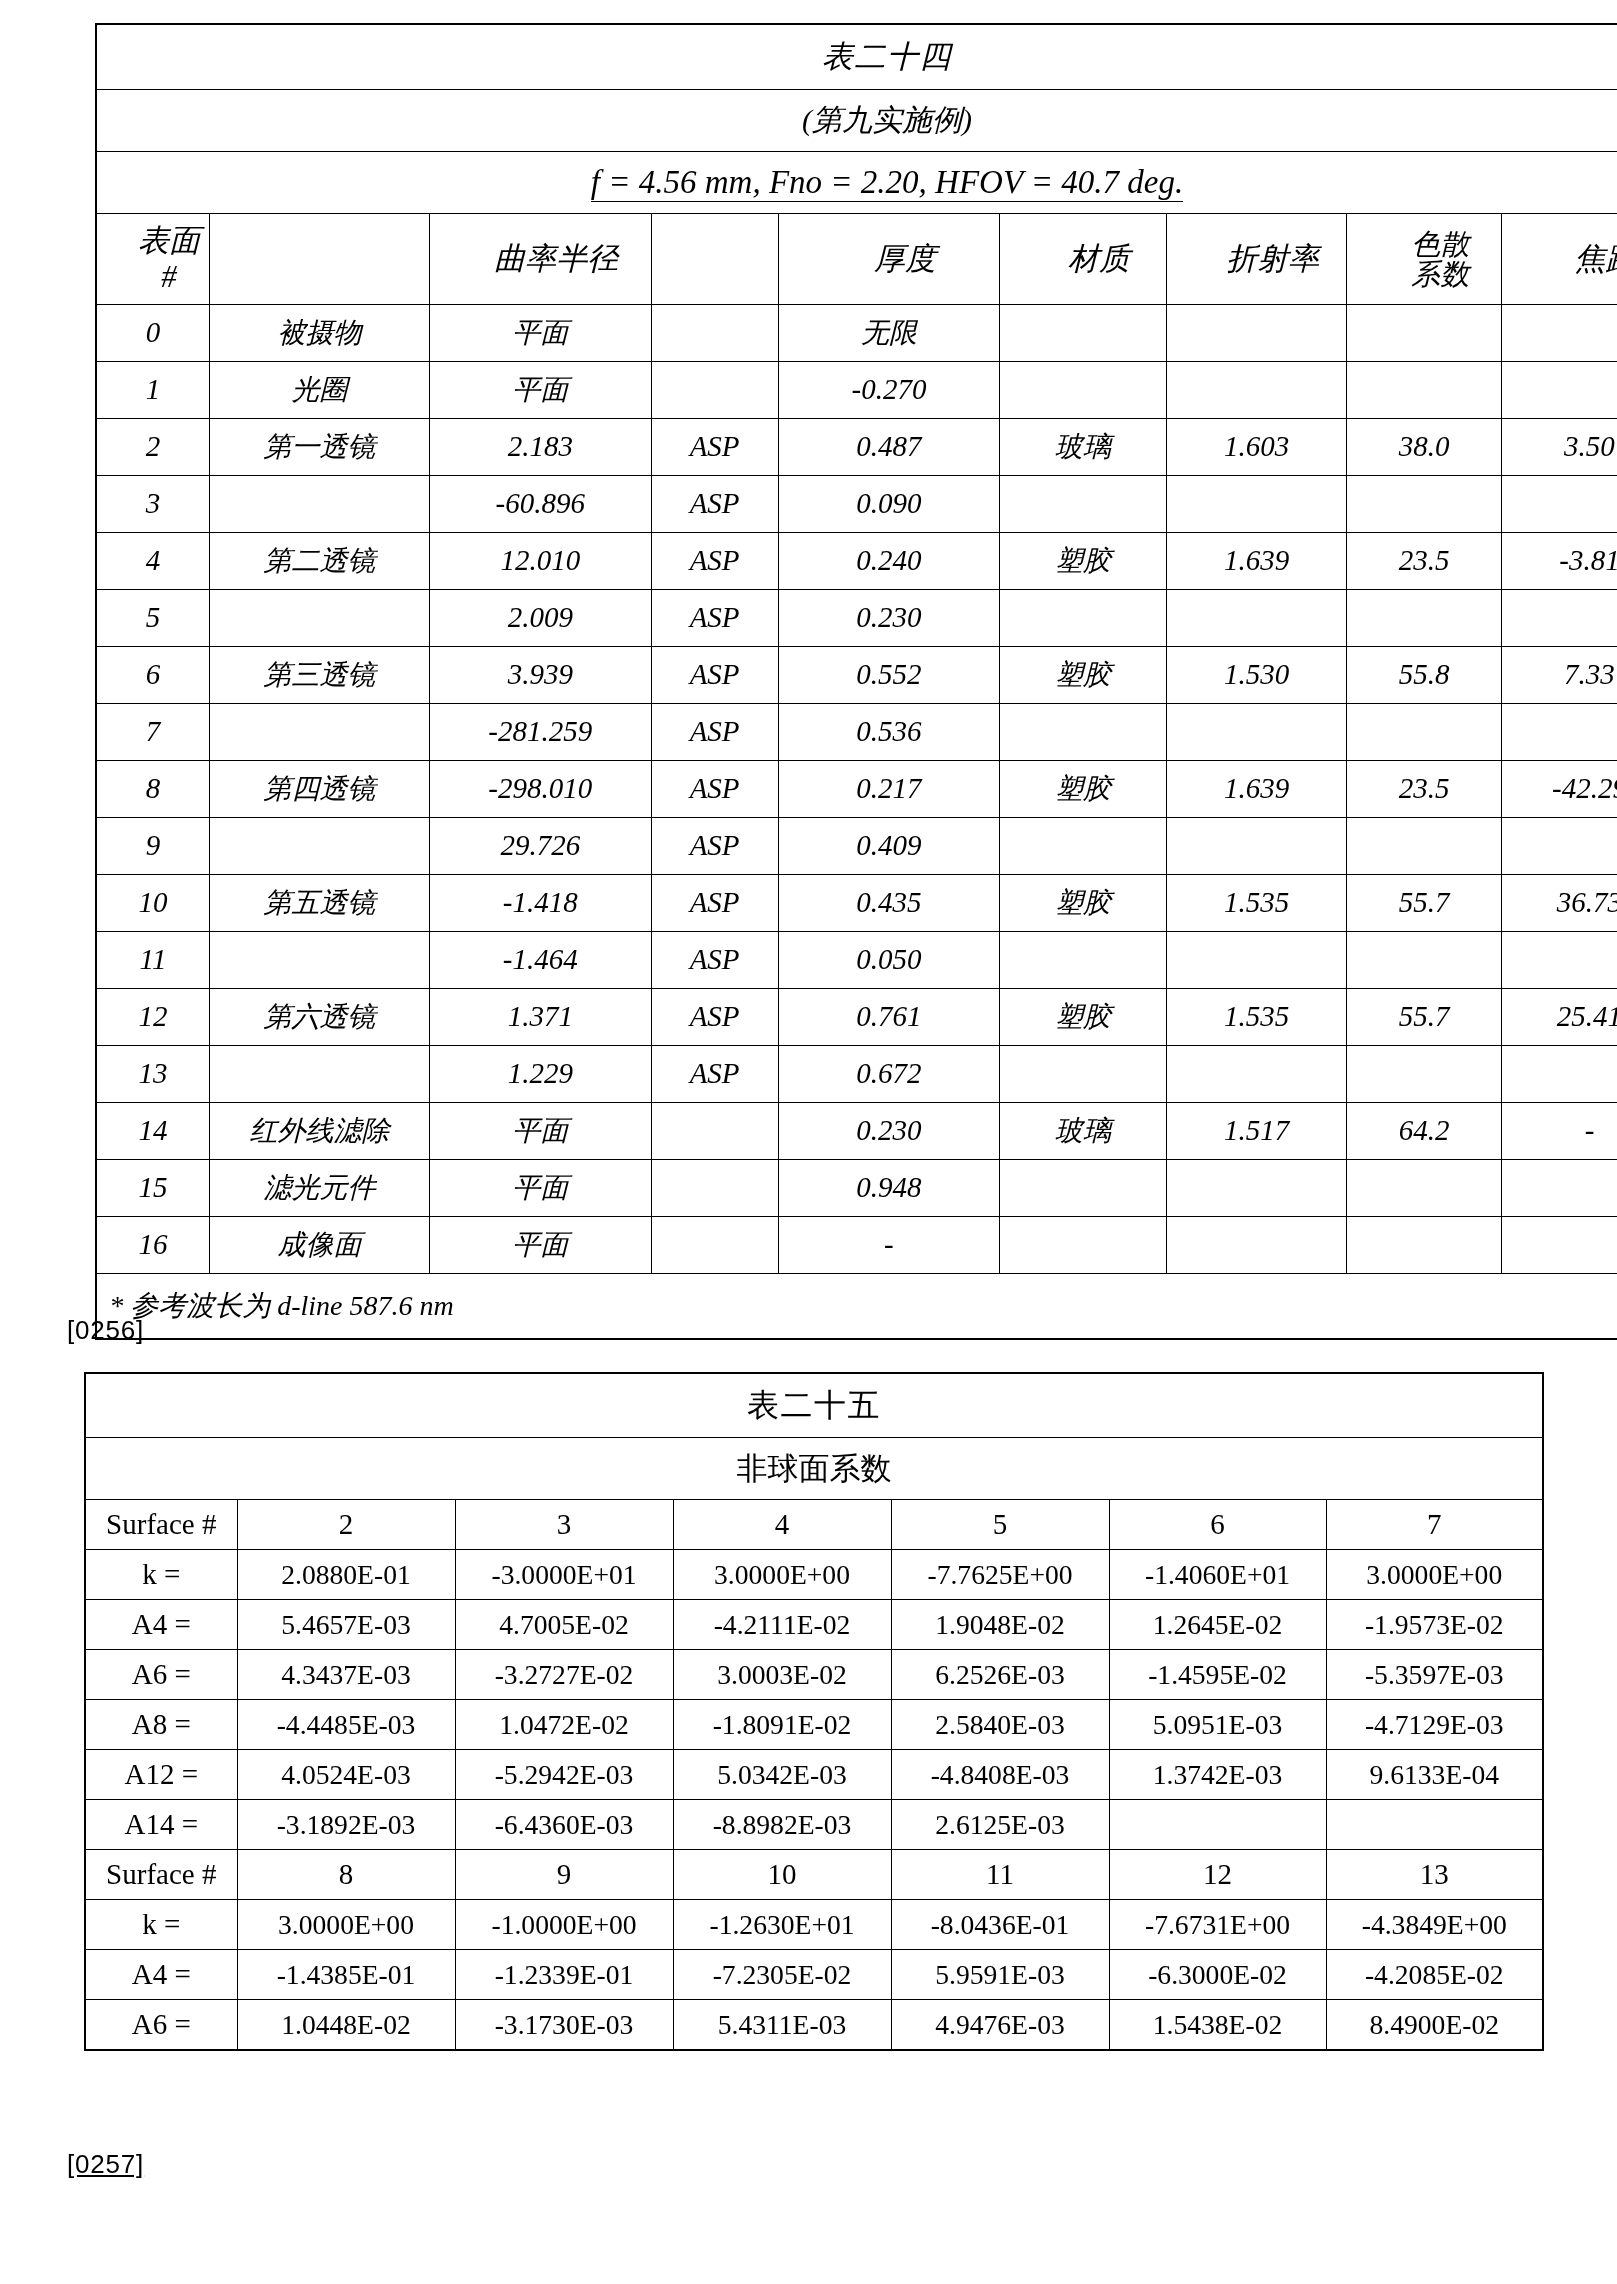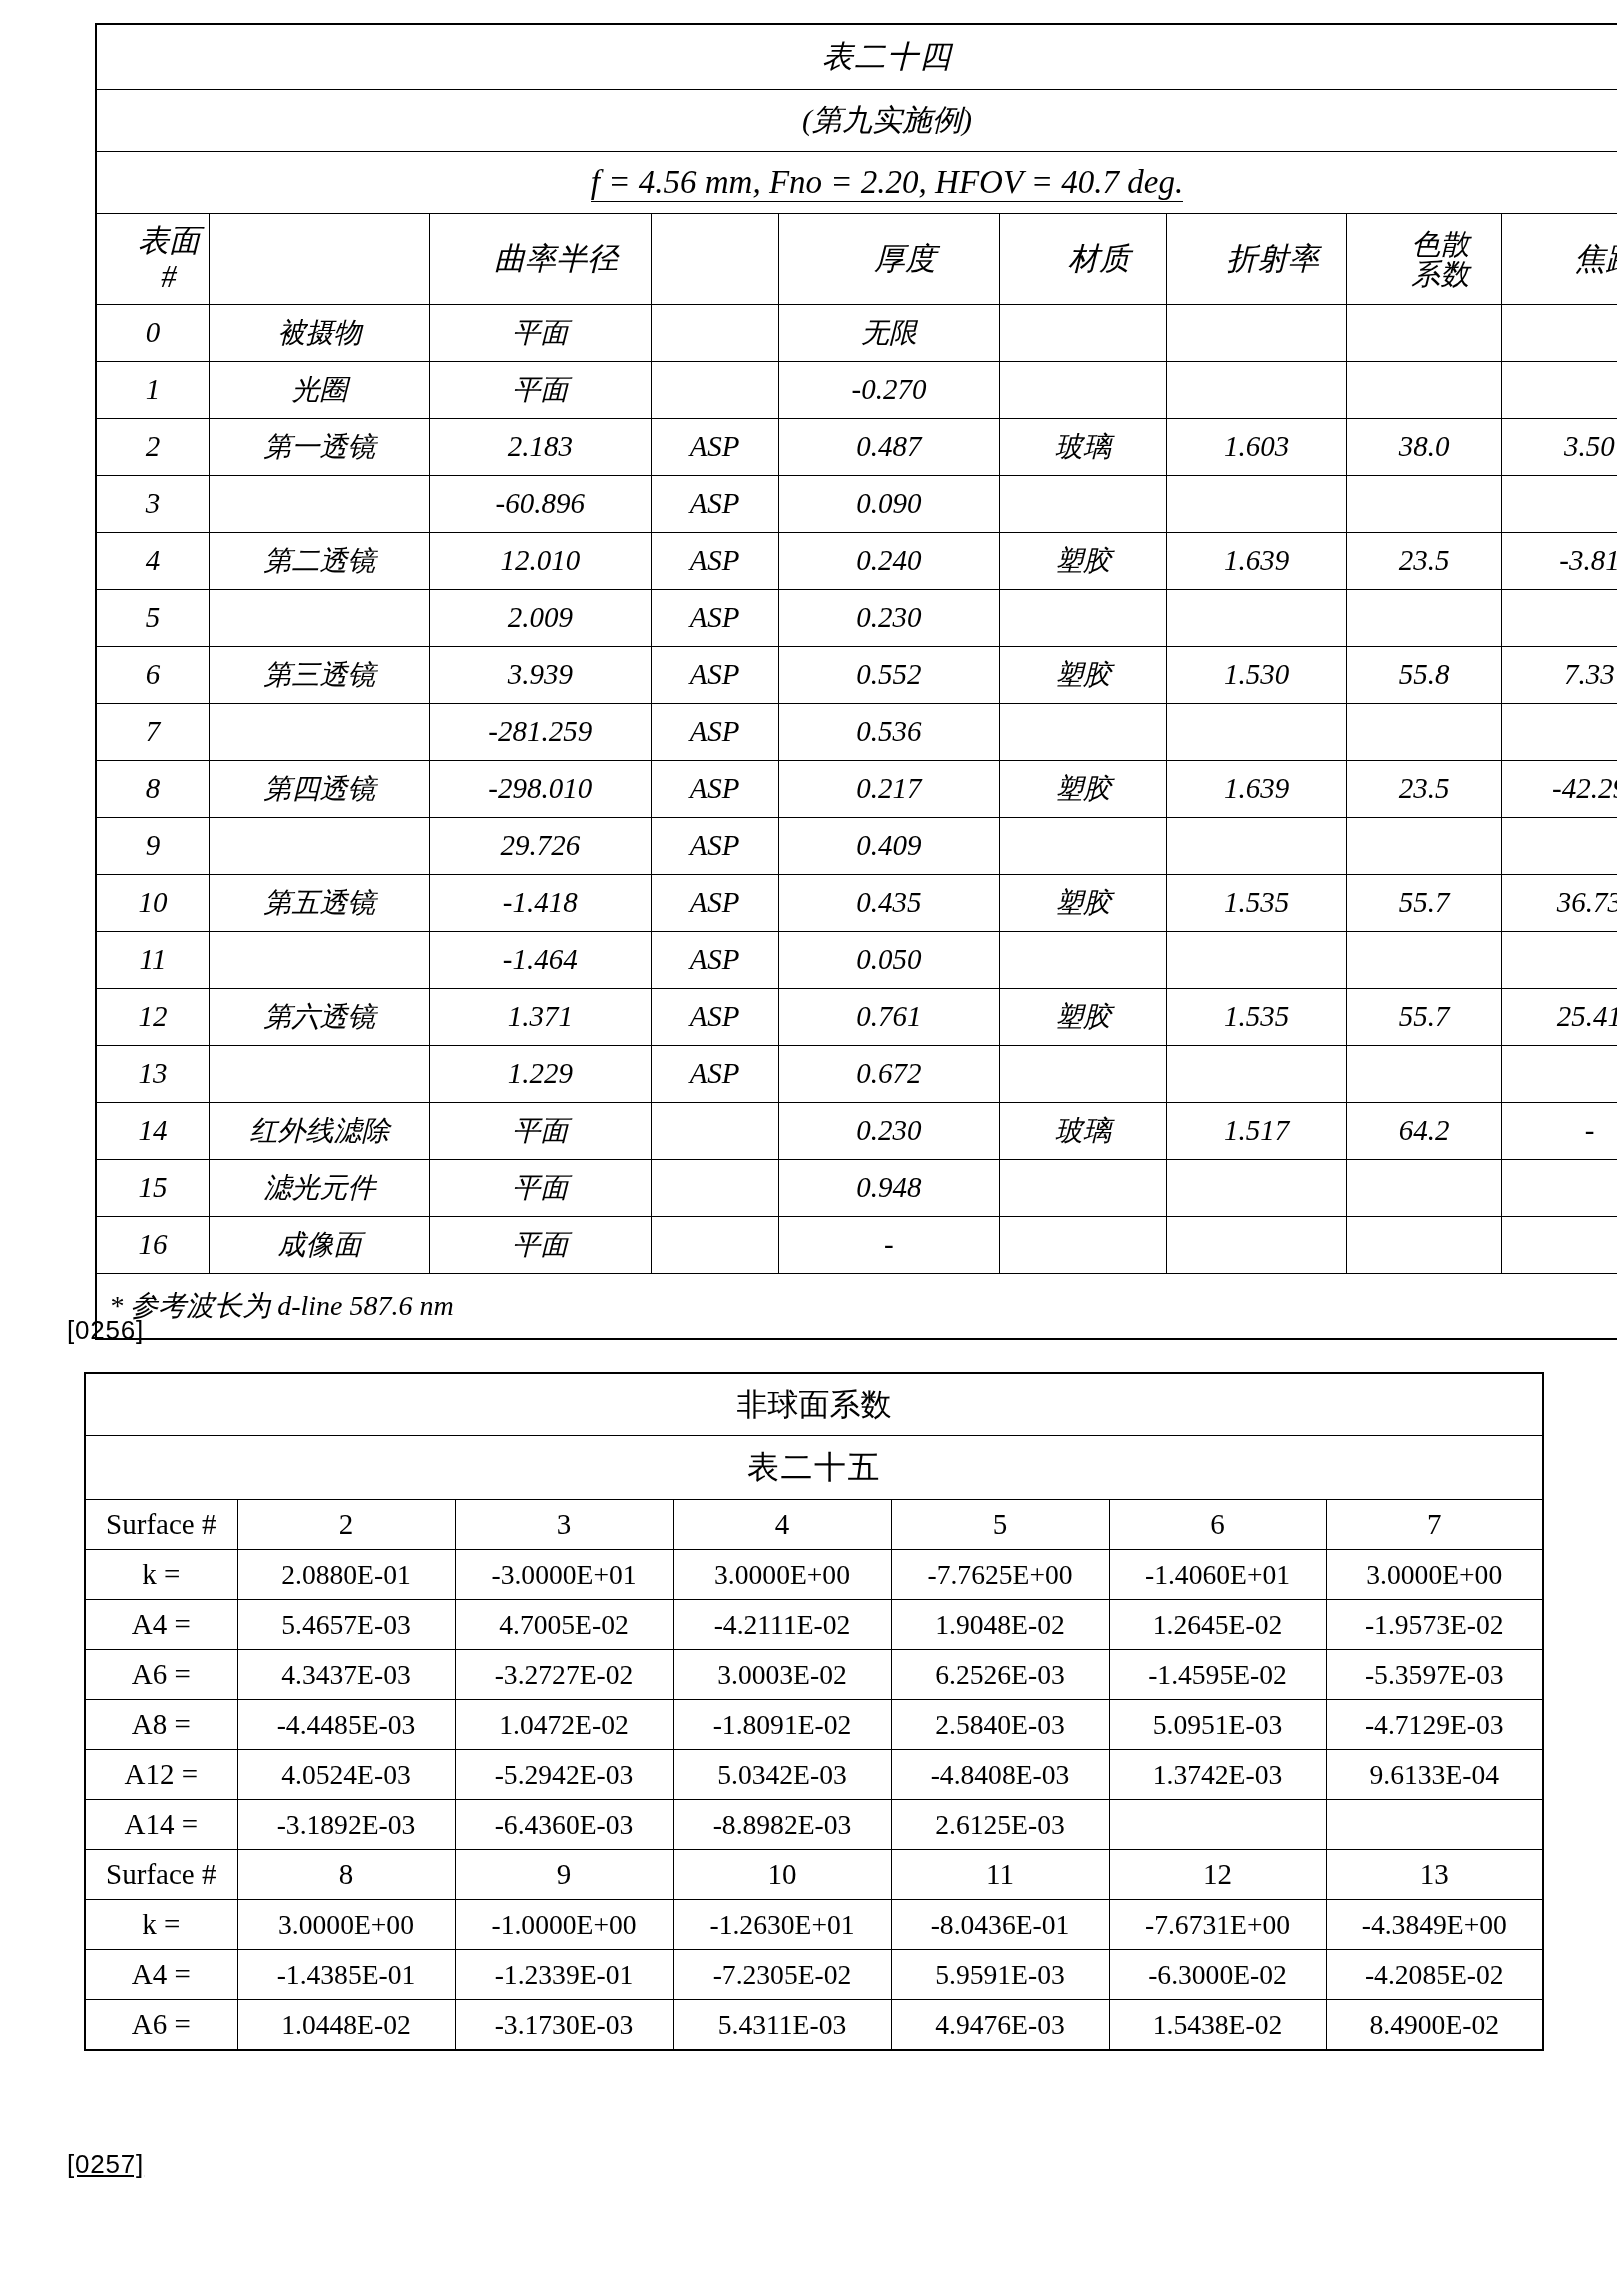--- a/index.html
+++ b/index.html
@@ -362,24 +362,24 @@
         <col style="width:152px">
         <col style="width:218px">
         <col style="width:218px">
         <col style="width:218px">
         <col style="width:218px">
         <col style="width:217px">
         <col style="width:217px">
       </colgroup>
       <tbody>
         <tr>
+          <td class="title-cell cn" colspan="7">表二十五</td>
+        </tr>
+        <tr>
           <td class="sub-cell cn" colspan="7">非球面系数</td>
-        </tr>
-        <tr>
-          <td class="title-cell cn" colspan="7">表二十五</td>
         </tr>
 
       <tr>
             <td class="surf-hdr">Surface #</td>
             <td class="surf-hdr">2</td>
             <td class="surf-hdr">3</td>
             <td class="surf-hdr">4</td>
             <td class="surf-hdr">5</td>
             <td class="surf-hdr">6</td>
             <td class="surf-hdr">7</td>

